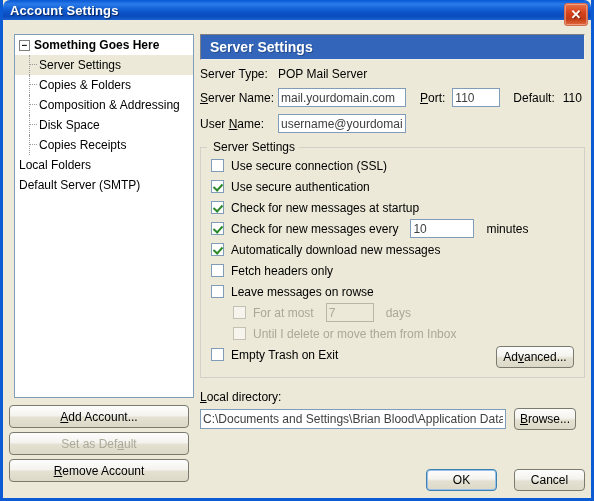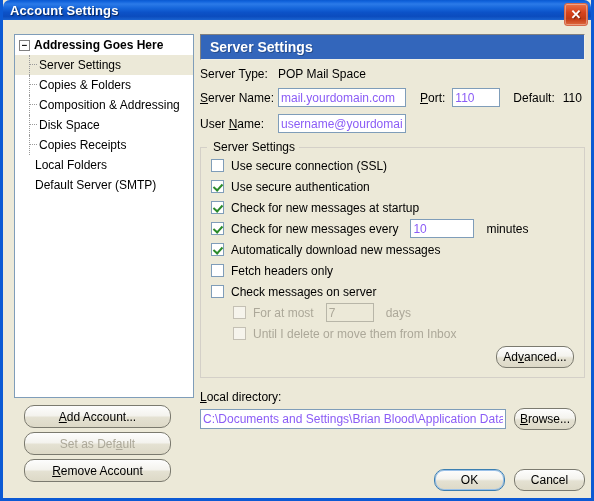--- a/index.html
+++ b/index.html
@@ -95,21 +95,21 @@
     display: flex;
     align-items: center;
     font-size: 12px;
     color: #000;
     white-space: nowrap;
     cursor: default;
     position: relative;
   }
   .tree-row.level0 { padding-left: 4px; font-weight: bold; }
   .tree-row.level1 { padding-left: 24px; }
-  .tree-row.level0.plain { font-weight: normal; padding-left: 20px; }
+  .tree-row.level0.plain { font-weight: normal; padding-left: 4px; }
   .tree-row.selected { background: #ece9d8; }
 
   .expander {
     width: 9px;
     height: 9px;
     border: 1px solid #808080;
     background: #fff;
     display: inline-flex;
     align-items: center;
     justify-content: center;
@@ -134,21 +134,21 @@
     left: 14px;
     top: 9px;
     width: 8px;
     border-top: 1px dotted #9a9a9a;
   }
 
   
   .btn {
     background: linear-gradient(to bottom, #fdfdfd 0%, #f4f3ee 45%, #e4e1d2 55%, #ddd9c7 100%);
     border: 1px solid #7b7a6f;
-    border-radius: 10px;
+    border-radius: 4px;
     font-size: 12px;
     color: #000;
     font-family: "Liberation Sans", sans-serif;
     display: inline-flex;
     align-items: center;
     justify-content: center;
     cursor: pointer;
     box-sizing: border-box;
     padding: 0;
   }
@@ -156,22 +156,22 @@
     color: #aca899;
     cursor: default;
   }
   .btn.default-btn {
     border: 1px solid #3c7fb1;
     box-shadow: 0 0 0 1px #99c0e8 inset;
   }
 
   .left-btn {
     position: absolute;
-    left: 21px;
-    width: 147px;
+    left: 6px;
+    width: 180px;
     height: 23px;
   }
   #add-account-btn { top: 377px; }
   #set-default-btn { top: 404px; }
   #remove-account-btn { top: 431px; }
 
   
   .right-panel {
     position: absolute;
     left: 197px;
@@ -208,21 +208,21 @@
     width: 78px;
     flex: 0 0 auto;
   }
   .static-val { font-size: 12px; }
 
   .xp-input {
     border: 1px solid #7f9db9;
     background: #ffffff;
     font-family: "Liberation Sans", sans-serif;
     font-size: 12px;
-    color: #8b5cf6;
+    color: #404040;
     height: 19px;
     box-sizing: border-box;
     padding: 0 2px;
     outline: none;
   }
   .xp-input:disabled {
     background: #ece9d8;
     color: #aca899;
     border-color: #b8b6a8;
   }
@@ -328,21 +328,21 @@
     width: 62px;
     height: 22px;
     margin-left: 8px;
   }
 
   .dialog-buttons {
     position: absolute;
     right: 6px;
     bottom: 7px;
     display: flex;
-    gap: 9px;
+    gap: 17px;
     padding-left: 39px;
   }
   .dialog-buttons .btn {
     width: 71px;
     height: 22px;
   }
   .accel { text-decoration: underline; }
 </style>
 </head>
 <body>
@@ -355,21 +355,21 @@
       <span class="close-glyph">✕</span>
     </div>
   </div>
 
   <div class="client">
 
     <div class="tree-panel">
       <div id="tree-rows">
           <div class="tree-row level0">
             <span class="expander">−</span>
-            <span>Addressing Goes Here</span>
+            <span>Something Goes Here</span>
           </div>
           <div class="tree-row level1 selected">
             <span class="tree-dots"></span>
             <span class="tree-dash"></span>
             <span>Server Settings</span>
           </div>
           <div class="tree-row level1">
             <span class="tree-dots"></span>
             <span class="tree-dash"></span>
             <span>Copies &amp; Folders</span>
@@ -409,21 +409,21 @@
     </button>
 
     <div class="right-panel">
 
       <div class="section-header">
         <span>Server Settings</span>
       </div>
 
       <div class="field-row">
         <span class="field-label">Server Type:</span>
-        <span class="static-val">POP Mail Space</span>
+        <span class="static-val">POP Mail Server</span>
       </div>
 
       <div class="field-row">
         <span class="field-label"><span class="accel">S</span>erver Name:</span>
         <input class="xp-input" style="width: 128px;" id="server-name-input" value="mail.yourdomain.com">
         <span style="margin-left:14px"><span class="accel">P</span>ort:</span>
         <input class="xp-input" style="width: 48px; margin-left: 7px;" id="port-input" value="110">
         <span style="margin-left:13px">Default:</span>
         <span style="margin-left:8px">110</span>
       </div>
@@ -458,31 +458,35 @@
             <div class="cb-row">
               <span class="xp-check checked"></span>
               <span>Automatically download new messages</span>
             </div>
             <div class="cb-row">
               <span class="xp-check"></span>
               <span>Fetch headers only</span>
             </div>
             <div class="cb-row">
               <span class="xp-check"></span>
-              <span>Check messages on server</span>
+              <span>Leave messages on rowse</span>
             </div>
             <div class="cb-row indent disabled">
               <span class="xp-check disabled"></span>
               <span>For at most</span>
               <input class="xp-input" disabled="" value="7" style="width: 48px; margin-left: 12px;">
               <span style="margin-left: 12px;">days</span>
             </div>
             <div class="cb-row indent disabled">
               <span class="xp-check disabled"></span>
               <span>Until I delete or move them from Inbox</span>
+            </div>
+            <div class="cb-row">
+              <span class="xp-check"></span>
+              <span>Empty Trash on Exit</span>
             </div>
           </div>
         <button class="btn adv-btn">
           <span>Ad<span class="accel">v</span>anced...</span>
         </button>
       </div>
 
       <div class="local-dir-label"><span class="accel">L</span>ocal directory:</div>
       <div class="local-dir-row">
         <input class="xp-input" id="local-directory-input" value="C:\Documents and Settings\Brian Blood\Application Data\Thunderbird\Profiles" style="">

